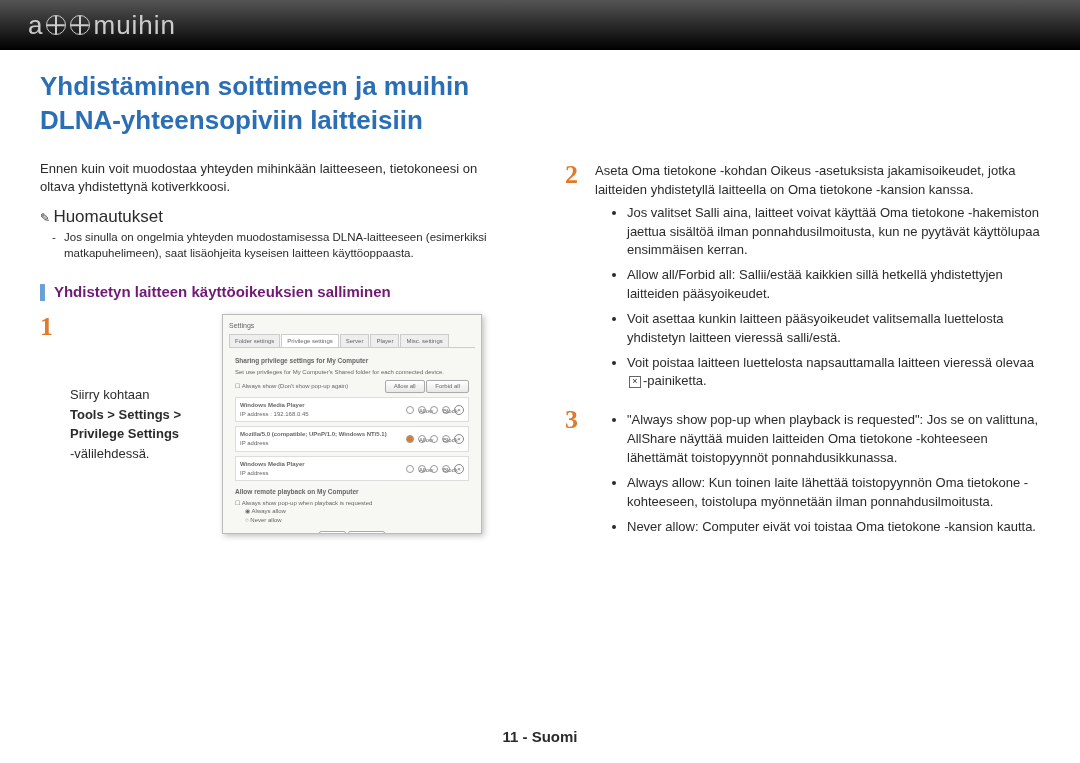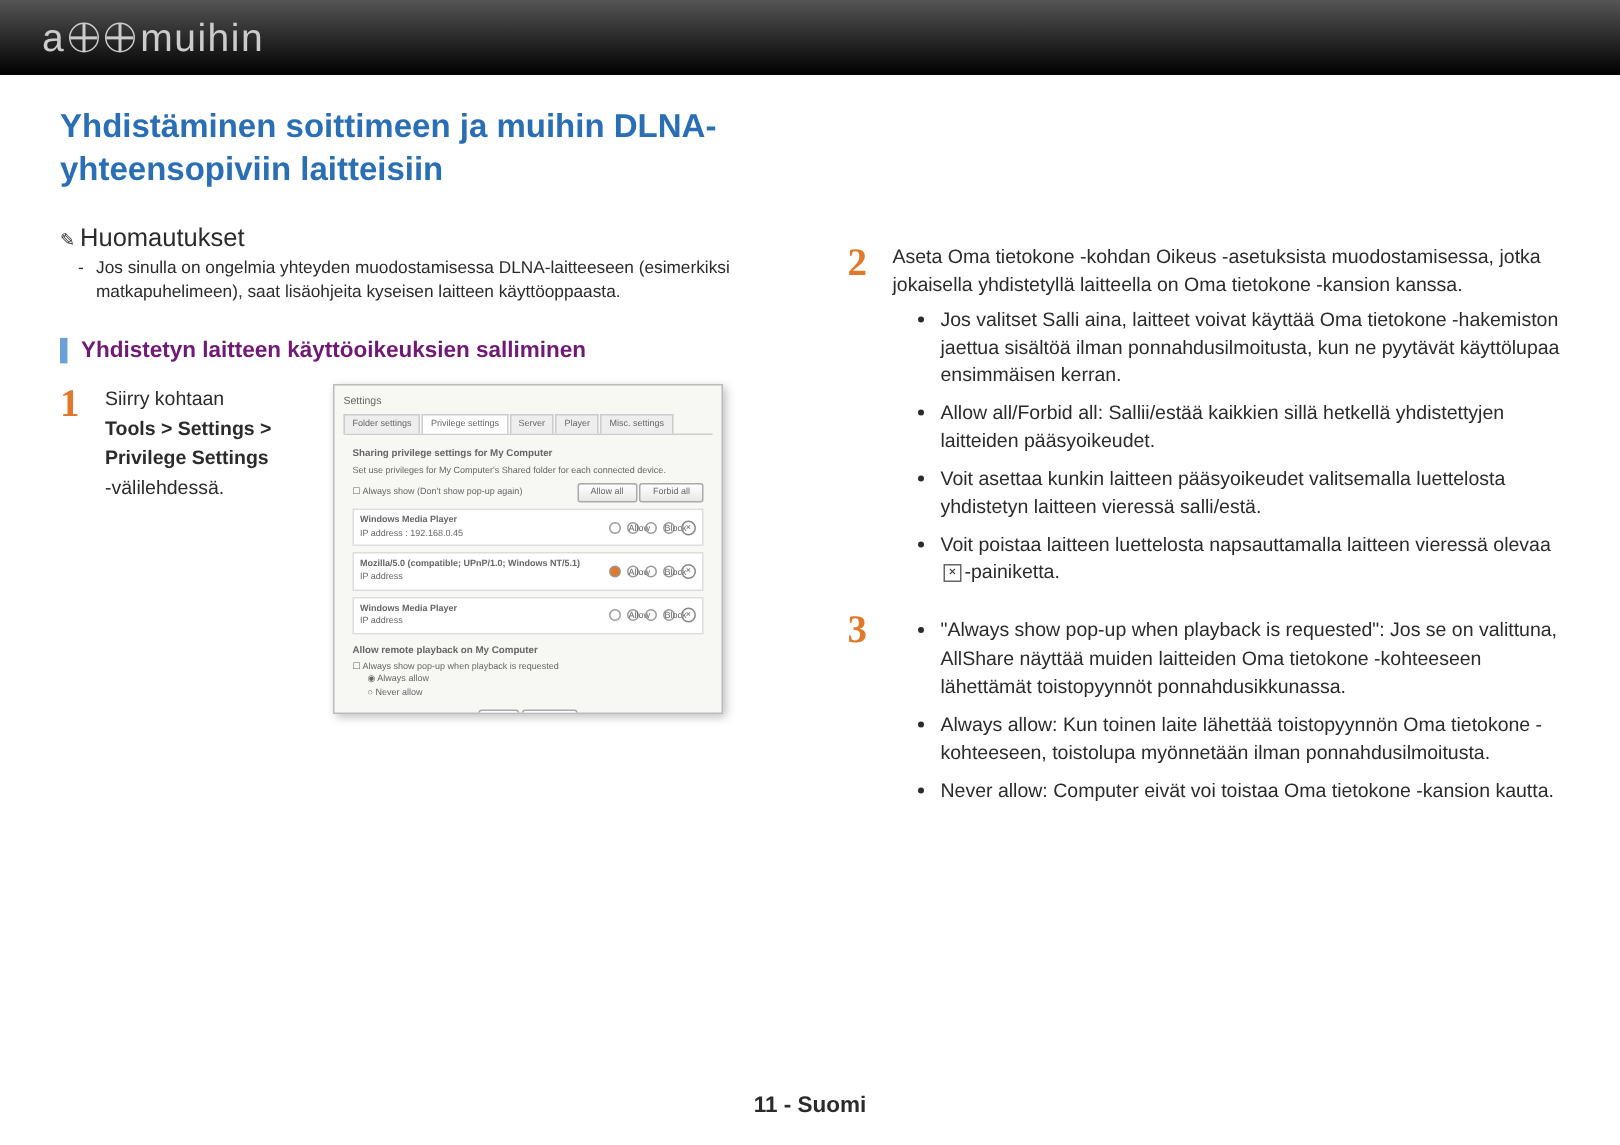--- a/index.html
+++ b/index.html
@@ -4,34 +4,34 @@
 <style>
   html,body{margin:0;padding:0;font-family:Arial,Helvetica,sans-serif;color:#2b2b2b;background:#fff}
   .page{width:1080px;height:763px;position:relative;box-sizing:border-box}
   .topbar{height:50px;background:linear-gradient(to bottom,#555 0%,#2a2a2a 50%,#000 100%);display:flex;align-items:center;padding-left:28px}
   .logo{color:#ccc;font-size:26px;font-weight:100;letter-spacing:1px;display:flex;align-items:center;gap:2px}
   .logo .ring{display:inline-block;width:18px;height:18px;border:1.5px solid #ccc;border-radius:50%;position:relative;margin:0 1px}
   .logo .ring::before,.logo .ring::after{content:"";position:absolute;background:#ccc;width:1.5px;height:18px;left:8px;top:0}
   .logo .ring::after{transform:rotate(90deg)}
   .content{padding:20px 40px 0 40px;display:flex;gap:50px}
   .col{flex:1;min-width:0}
-  h1.title{color:#2a6fb5;font-size:22px;font-weight:600;margin:0 0 22px 0;line-height:1.3}
+  h1.title{color:#2a6fb5;font-size:26px;font-weight:600;margin:0 0 22px 0;line-height:1.3}
   .para{font-size:13px;line-height:1.45;margin:0 0 10px 0}
   .notes-hd{font-size:17px;font-weight:normal;margin:8px 0 2px 0}
   .notes-hd::before{content:"✎ ";font-size:12px}
   .dash-list{font-size:11.5px;line-height:1.4;margin:0;padding-left:24px;list-style:none}
   .dash-list li{position:relative;margin-bottom:6px}
   .dash-list li::before{content:"-";position:absolute;left:-12px}
   h2.sub{color:#701a75;font-size:15px;font-weight:600;margin:22px 0 14px 0}
   h2.sub::before{content:"▌";color:#6aa0d8;margin-right:4px;font-size:14px}
   .numstep{display:flex;gap:10px;align-items:flex-start;margin-bottom:6px}
   .numstep .n{color:#e07a2a;font-size:26px;font-weight:bold;font-family:Georgia,serif;line-height:1;min-width:20px}
   .numstep .t{font-size:13px;line-height:1.45;flex:1}
   .bold{font-weight:bold}
-  .step1-row{display:flex;gap:2px;align-items:flex-start}
+  .step1-row{display:flex;gap:2px;align-items:center}
   .step1-text{font-size:13px;line-height:1.5;width:150px}
   .screenshot{width:260px;height:220px;border:1px solid #bbb;box-shadow:2px 2px 6px rgba(0,0,0,.25);background:#f7f7f4;font-size:6px;color:#666;padding:6px;box-sizing:border-box;overflow:hidden}
   .ss-tabs{display:flex;border-bottom:1px solid #ccc;font-size:6px;margin-bottom:4px}
   .ss-tab{padding:2px 5px;border:1px solid #ccc;border-bottom:none;background:#eee;margin-right:1px}
   .ss-tab.active{background:#fff}
   .ss-body{padding:4px 6px}
   .ss-row{display:flex;justify-content:space-between;align-items:center;border:1px solid #ddd;padding:3px 4px;margin:4px 0;background:#fff}
   .ss-row .radio{display:flex;gap:4px;align-items:center}
   .ss-row .radio span{border:1px solid #999;border-radius:50%;width:6px;height:6px;display:inline-block}
   .ss-btn{display:inline-block;border:1px solid #aaa;background:linear-gradient(#fff,#e8e8e8);padding:1px 8px;font-size:6px;border-radius:2px}
@@ -52,20 +52,21 @@
       <span class="ring"></span>
       <span class="ring"></span>
       <span>muihin</span>
     </div>
   </div>
 
   <div class="content">
 
     <div class="col">
       <h1 class="title">Yhdistäminen soittimeen ja muihin DLNA-yhteensopiviin laitteisiin</h1>
+      <p class="para">Ennen kuin voit muodostaa yhteyden mihinkään laitteeseen, tietokoneesi on oltava yhdistettynä kotiverkkoosi.</p>
 
       <div class="notes-hd">Huomautukset</div>
       <ul class="dash-list">
         <li>Jos sinulla on ongelmia yhteyden muodostamisessa DLNA-laitteeseen (esimerkiksi matkapuhelimeen), saat lisäohjeita kyseisen laitteen käyttöoppaasta.</li>
       </ul>
 
       <h2 class="sub">Yhdistetyn laitteen käyttöoikeuksien salliminen</h2>
 
       <div class="numstep">
         <div class="n">1</div>
@@ -138,21 +139,21 @@
             </div>
           </div>
         </div>
       </div>
     </div>
 
     <div class="col" style="padding-top:92px">
       <div class="numstep">
         <div class="n">2</div>
         <div class="t">
-          <span>Aseta Oma tietokone -kohdan Oikeus -asetuksista muodostamisessa, jotka jokaisella yhdistetyllä laitteella on Oma tietokone -kansion kanssa.</span>
+          <span>Aseta Oma tietokone -kohdan Oikeus -asetuksista jakamisoikeudet, jotka laitteiden yhdistetyllä laitteella on Oma tietokone -kansion kanssa.</span>
           <ul class="bul">
             <li>Jos valitset Salli aina, laitteet voivat käyttää Oma tietokone -hakemiston jaettua sisältöä ilman ponnahdusilmoitusta, kun ne pyytävät käyttölupaa ensimmäisen kerran.</li>
             <li>Allow all/Forbid all: Sallii/estää kaikkien sillä hetkellä yhdistettyjen laitteiden pääsyoikeudet.</li>
             <li>Voit asettaa kunkin laitteen pääsyoikeudet valitsemalla luettelosta yhdistetyn laitteen vieressä salli/estä.</li>
             <li>
               <span>Voit poistaa laitteen luettelosta napsauttamalla laitteen vieressä olevaa </span><span class="xbtn">×</span><span>-painiketta.</span>
             </li>
           </ul>
         </div>
       </div>

